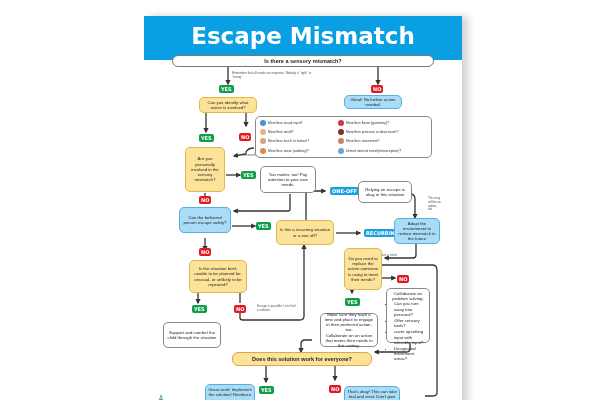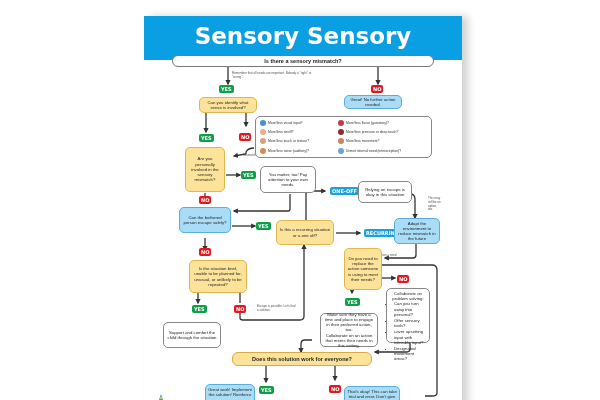--- a/index.html
+++ b/index.html
@@ -24,21 +24,21 @@
   .sense .ic{width:6px;height:6px;border-radius:50%;display:inline-block;flex:none;}
   ul.bul{margin:0;padding-left:5px;text-align:left;}
   ul.bul li{margin:0 0 1px 0;}
   .logo{position:absolute;left:158px;top:393px;width:6px;height:7px;}
 </style>
 </head>
 <body>
 
 <div class="poster"></div>
 <div class="header"></div>
-<div class="title">Sensory Sensory</div>
+<div class="title">Escape Mismatch</div>
 
 <svg class="lines" viewBox="0 0 600 400">
   <defs>
     <marker id="ah" markerWidth="4" markerHeight="4" refX="3" refY="2" orient="auto">
       <path d="M0,0 L4,2 L0,4 z" fill="#333"></path>
     </marker>
   </defs>
   <g stroke="#333" stroke-width="1.3" fill="none">
     <path d="M228,67 V84" marker-end="url(#ah)"></path>
     <path d="M378,67 V84" marker-end="url(#ah)"></path>

